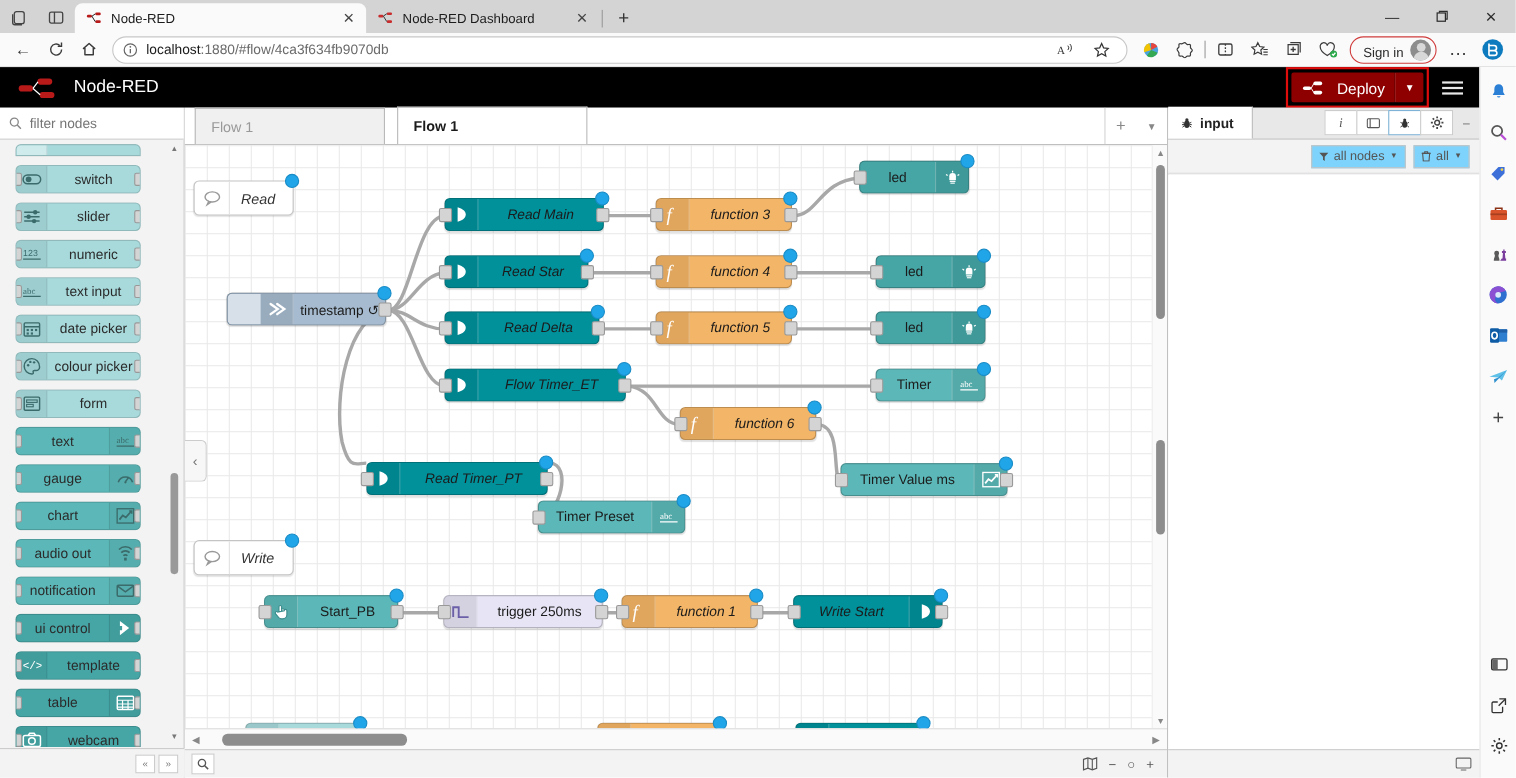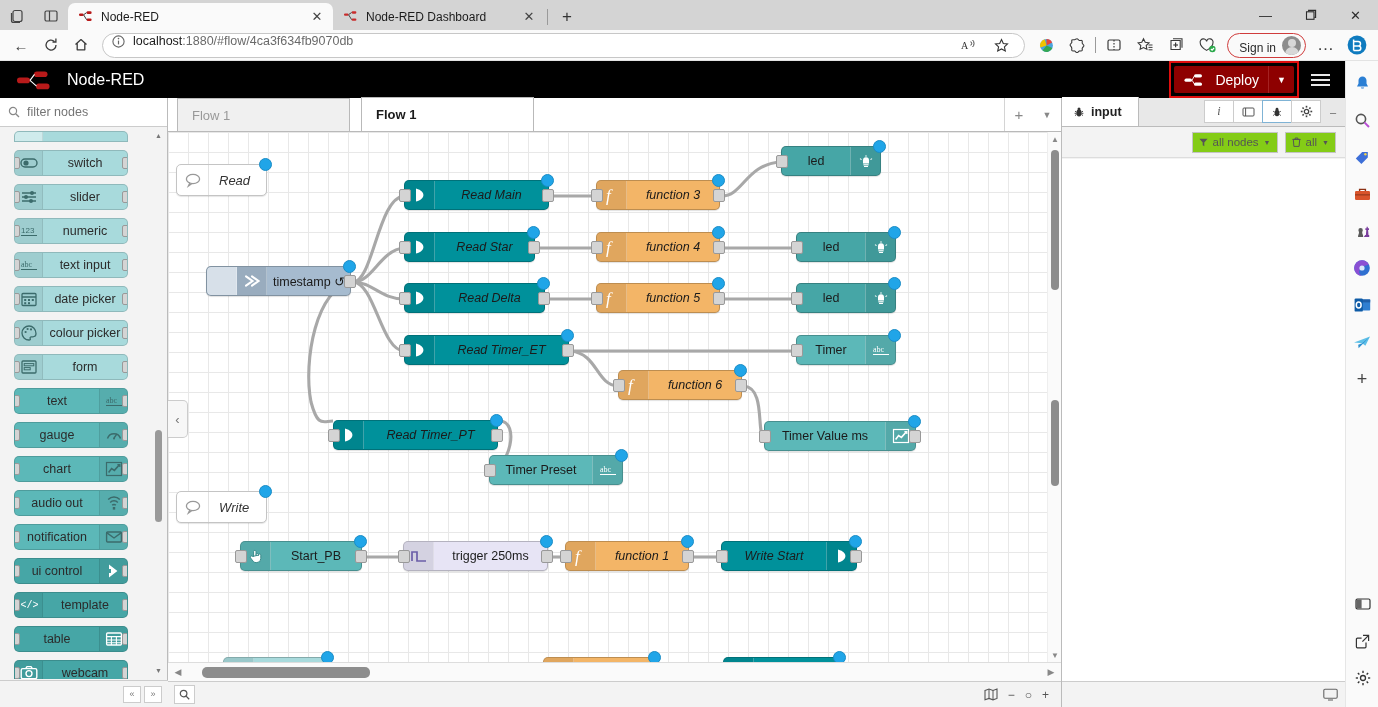--- a/index.html
+++ b/index.html
@@ -40,21 +40,21 @@
 
   .navbar {
     position: absolute; left: 0; top: 30px; width: 1378px; height: 31px;
     background: #fafafa; display: flex; align-items: center; padding: 0 6px;
     border-bottom: 1px solid #e3e3e3;
   }
   .nav-ic { width: 30px; height: 26px; display: flex; align-items: center;
     justify-content: center; color: #3b3b3b; font-size: 15px; border-radius: 4px; }
   .omnibox {
     flex: 1; height: 25px; background: #fff; border: 1px solid #c7c7c7;
-    border-radius: 13px; display: flex; padding: 0 8px;
+    border-radius: 13px; display: flex; align-items: center; padding: 0 8px;
     margin: 0 6px; gap: 7px;
   }
   .omni-url { font-size: 12.5px; color: #6a6a6a; white-space: nowrap; }
   .omni-url b { color: #1b1b1b; font-weight: 400; }
   .omni-right { display: flex; align-items: center; gap: 2px; margin-left: auto; }
   .nav-right { display: flex; align-items: center; gap: 1px; }
   .signin {
     display: flex; align-items: flex-end; gap: 6px; border: 1px solid #d03c3c;
     border-radius: 14px; padding: 2px 4px 2px 11px; margin: 0 4px; height: 25px;
   }
@@ -259,21 +259,21 @@
   .dbg-tools { margin-left: auto; display: flex; align-items: center; height: 29px; }
   .dbg-tool { width: 30px; height: 23px; border: 1px solid #ccc; background: #fff;
     display: flex; align-items: center; justify-content: center; color: #555;
     font-size: 12px; margin-left: -1px; }
   .dbg-tool.sel { border-color: #7fb3d5; background: #fff; }
   .dbg-caret { width: 24px; height: 29px; display:flex; align-items:center;
     justify-content:center; color:#666; font-size:11px; }
   .dbg-filter { height: 31px; background: #f3f3f3; display: flex;
     align-items: center; justify-content: flex-end; gap: 7px; padding: 0 9px;
     border-bottom: 1px solid #ddd; }
-  .dbg-sel { height: 21px; border: 1px solid #c4c4c4; background: #84cc16;
+  .dbg-sel { height: 21px; border: 1px solid #c4c4c4; background: #7dd3fc;
     display: flex; align-items: center; gap: 5px; padding: 0 6px;
     font-size: 11.5px; color: #555; }
   .dbg-body { position: absolute; top: 61px; left: 0; width: 284px; height: 522px;
     background: #fff; }
   .dbg-foot { position: absolute; bottom: 0; left: 0; width: 284px; height: 26px;
     background: #f3f3f3; border-top: 1px solid #ccc; display: flex;
     align-items: center; justify-content: flex-end; padding-right: 8px; }
 
   svg { display: block; }
 </style>
@@ -808,21 +808,21 @@
             <span class="fport out"></span>
             <span class="status-dot"></span>
           </div>
           <div class="fnode" style="left: 236px; top: 203px; width: 165px; background: rgb(0, 145, 155);">
             <div class="body">
               <span class="nicon left">
                 <svg width="18" height="18" viewBox="0 0 18 18">
                   <path d="M5 2.4 C10.6 4 12.4 6.6 12.4 9 C12.4 11.4 10.6 14 5 15.6 Z" fill="#fff"></path>
                 </svg>
               </span>
-              <span class="nlabel">Read Timer_ET</span>
+              <span class="nlabel">Flow Timer_ET</span>
             </div>
             <span class="fport inp"></span>
             <span class="fport out"></span>
             <span class="status-dot"></span>
           </div>
           <div class="fnode" style="left: 165px; top: 288px; width: 165px; background: rgb(0, 145, 155);">
             <div class="body">
               <span class="nicon left">
                 <svg width="18" height="18" viewBox="0 0 18 18">
                   <path d="M5 2.4 C10.6 4 12.4 6.6 12.4 9 C12.4 11.4 10.6 14 5 15.6 Z" fill="#fff"></path>

